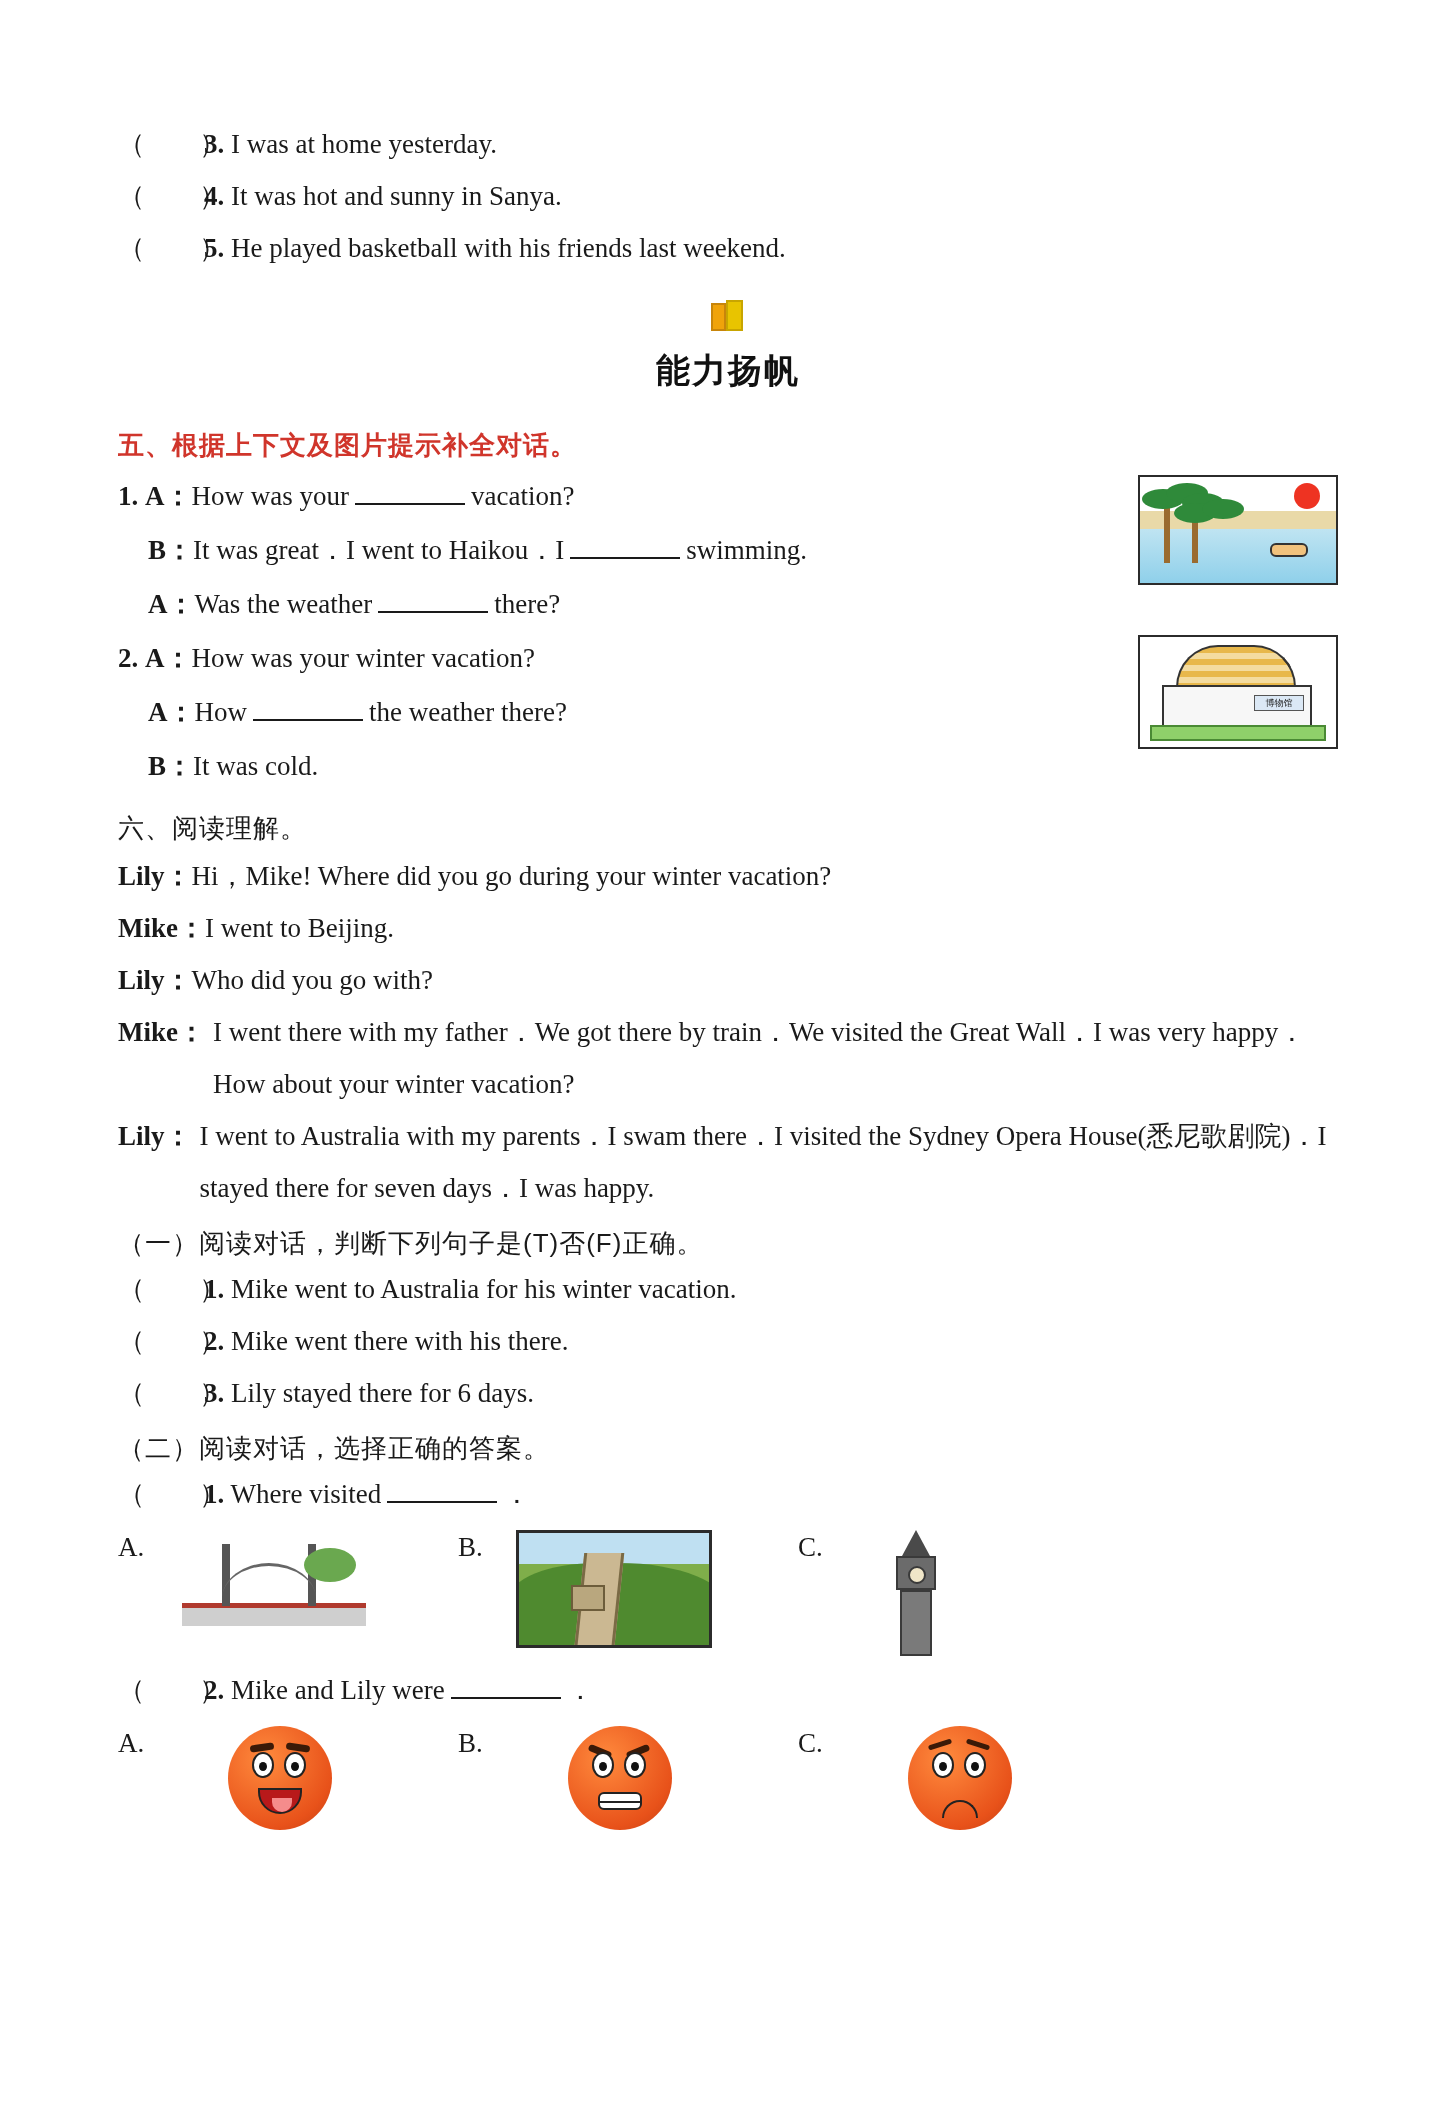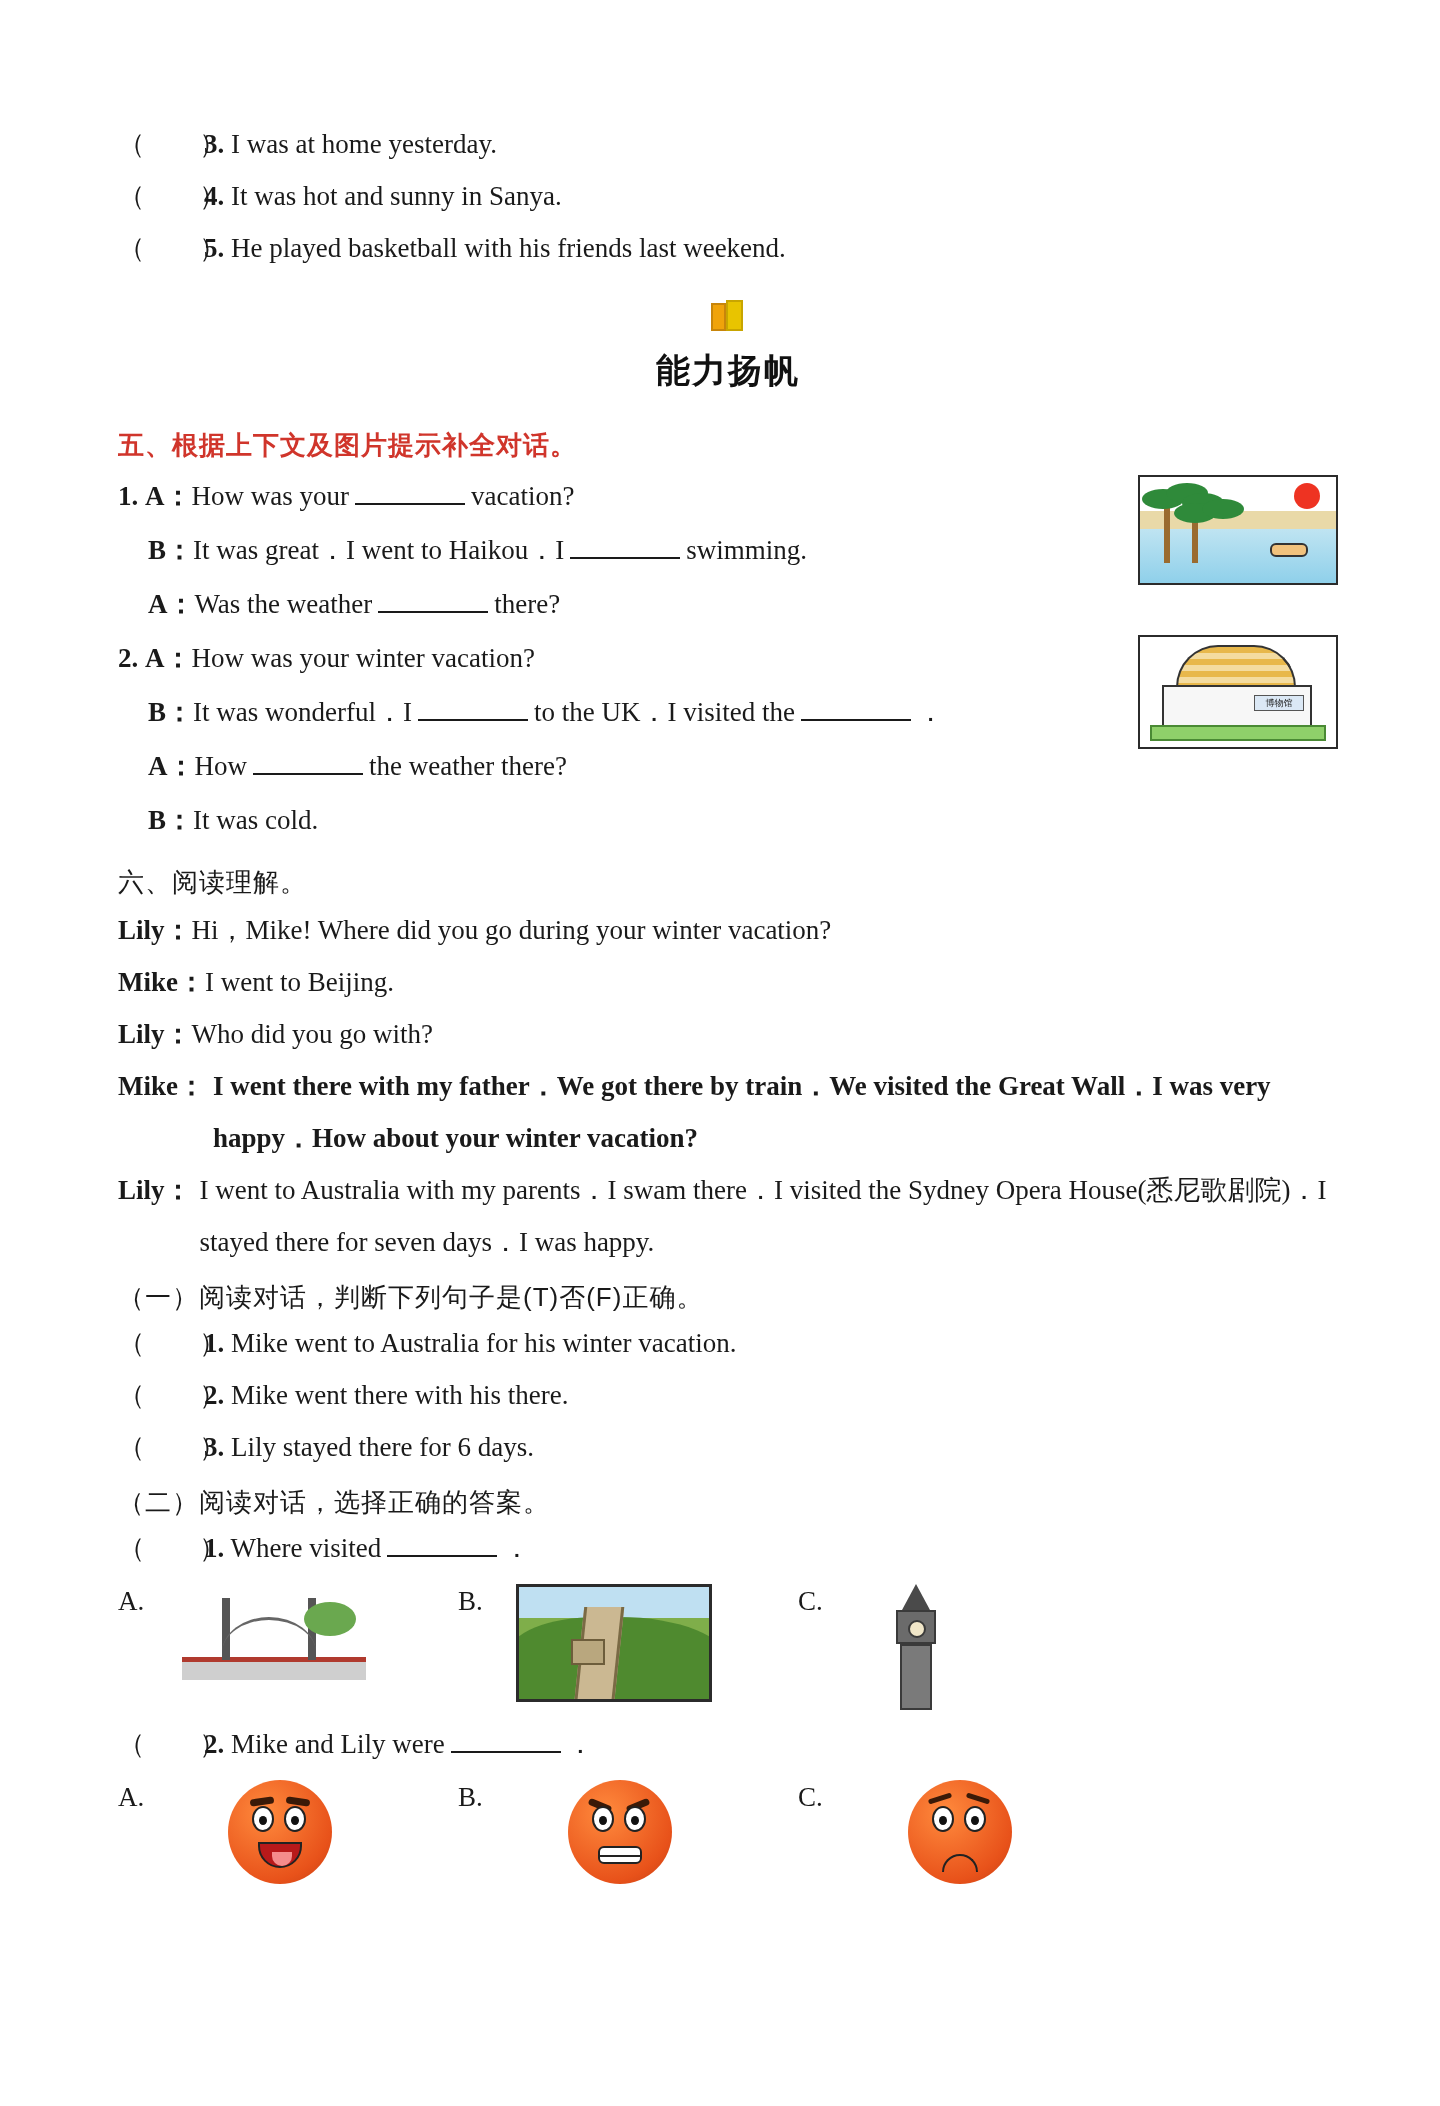--- a/index.html
+++ b/index.html
@@ -465,23 +465,20 @@
           <div class="sign">博物馆</div>
           <div class="lawn"></div>
         </div>
       </div>
 
       <div class="dlg-row">
         <span class="num">2.</span>
         <span class="spk">A：</span><span>How was your winter vacation?</span>
       </div>
       <div class="dlg-row indent1">
-        <span class="spk">B：</span><span>It was wonderful．I</span><span class="blank"></span><span>to the UK．I visited the</span><span class="blank"></span><span>．</span>
-      </div>
-      <div class="dlg-row indent1">
         <span class="spk">A：</span><span>How</span><span class="blank"></span><span>the weather there?</span>
       </div>
       <div class="dlg-row indent1">
         <span class="spk">B：</span><span>It was cold.</span>
       </div>
     </div>
 
     <div class="q-head">六、阅读理解。</div>
 
     <div class="read-row">
@@ -491,21 +488,21 @@
     <div class="read-row">
       <span class="who">Mike：</span>
       <span class="txt">I went to Beijing.</span>
     </div>
     <div class="read-row">
       <span class="who">Lily：</span>
       <span class="txt">Who did you go with?</span>
     </div>
     <div class="read-row wrap-row">
       <span class="who">Mike：</span>
-      <span class="txt" style="padding-left:8px;font-weight:bold;">I went there with my father．We got there by train．We visited the Great Wall．I was very happy．How about your winter vacation?</span>
+      <span class="txt" style="padding-left:8px;">I went there with my father．We got there by train．We visited the Great Wall．I was very happy．How about your winter vacation?</span>
     </div>
     <div class="read-row wrap-row">
       <span class="who">Lily：</span>
       <span class="txt" style="padding-left:8px;">I went to Australia with my parents．I swam there．I visited the Sydney Opera House(悉尼歌剧院)．I stayed there for seven days．I was happy.</span>
     </div>
 
     <div class="sub-head">（一）阅读对话，判断下列句子是(T)否(F)正确。</div>
     <div class="tf-item">
       <span class="paren">（　　）</span><span class="num">1.</span>
       <span>Mike went to Australia for his winter vacation.</span>

